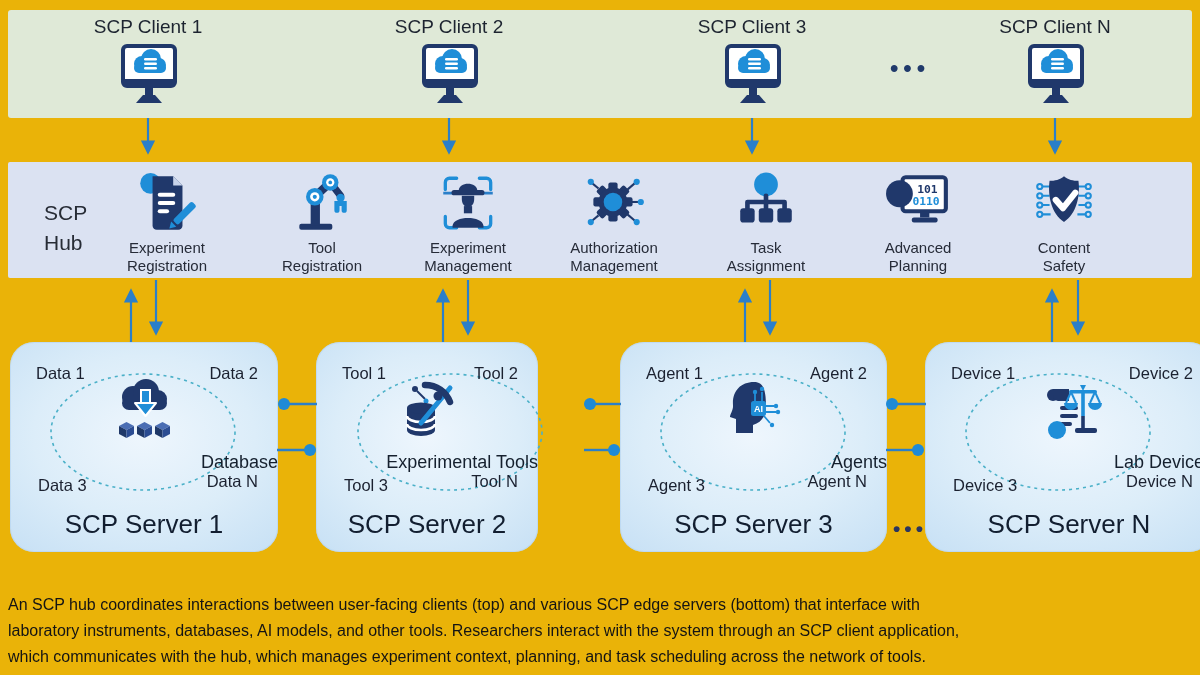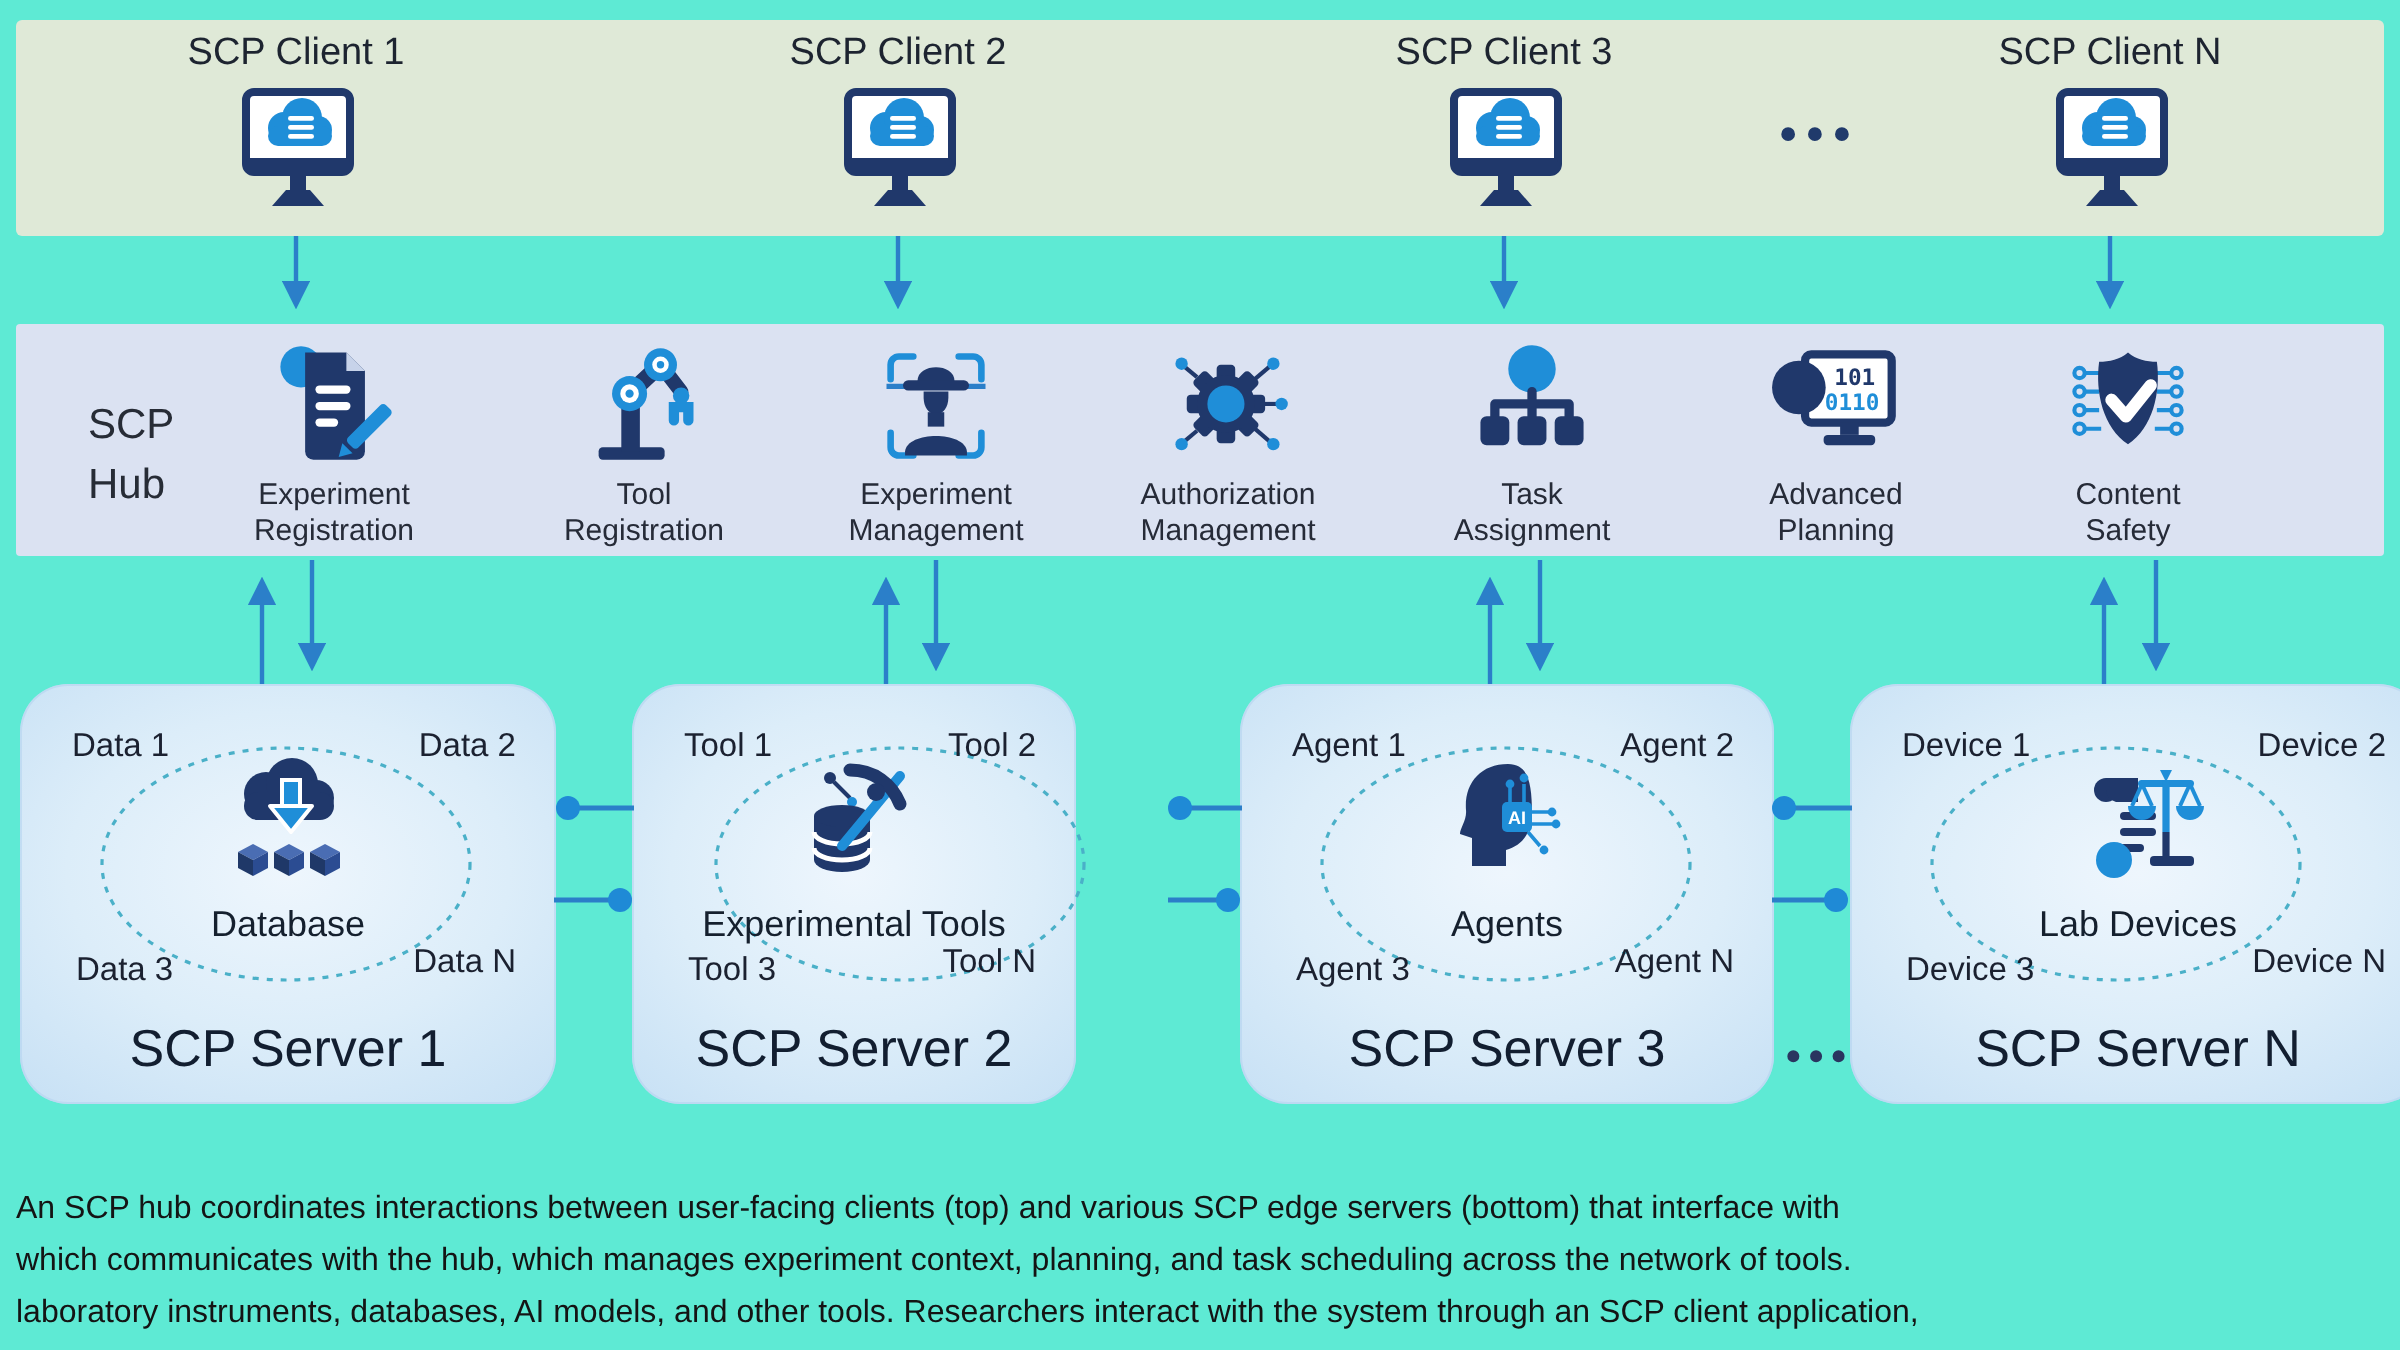--- a/index.html
+++ b/index.html
@@ -1,16 +1,16 @@
 <!DOCTYPE html>
 <html><head>
 <meta charset="utf-8">
 <style>
   html,body{margin:0;padding:0;background:#fff;}
-  .canvas{position:relative;width:1200px;height:675px;background:#5eead4;overflow:hidden;
+  .canvas{position:relative;width:1200px;height:675px;background:#eab308;overflow:hidden;
           font-family:"Liberation Sans",sans-serif;}
   
   .clients-band{position:absolute;left:8px;top:10px;width:1184px;height:108px;
                 background:#dfe9d7;border-radius:3px;}
   .hub-band{position:absolute;left:8px;top:162px;width:1184px;height:116px;
             background:#dbe2f2;border-radius:2px;}
   
   .client{position:absolute;top:16px;width:160px;text-align:center;}
   .client-label{font-size:19px;color:#1d2430;margin-bottom:4px;}
   .client-icon svg{display:block;margin:0 auto;}
@@ -23,21 +23,21 @@
   .hub-label{font-size:15px;line-height:1.22;color:#262b38;margin-top:3px;}
   
   .server{position:absolute;top:342px;height:210px;border-radius:24px;
           background:radial-gradient(ellipse 75% 70% at 50% 45%, #eef6fd 0%, #dcedf9 55%, #c8e1f5 100%);
           box-shadow:inset 0 0 0 1px rgba(178,210,238,0.55);}
   .server .ellipse-svg{position:absolute;left:0;top:0;}
   .corner{position:absolute;font-size:16.5px;color:#1b2130;white-space:nowrap;}
   .corner.tl{left:26px;top:22px;} .corner.tr{right:20px;top:22px;}
   .corner.bl{left:28px;top:134px;} .corner.br{right:20px;top:130px;}
   .center-icon{position:absolute;left:50%;top:34px;transform:translateX(-50%);}
-  .center-label{position:absolute;left:0;top:110px;width:100%;text-align:center;
+  .center-label{position:absolute;left:0;top:110px;width:100%;text-align:right;
                 font-size:18px;color:#15202e;white-space:nowrap;}
   .server-title{position:absolute;left:0;bottom:12px;width:100%;text-align:center;
                 font-size:26px;color:#121e30;}
   .ellipsis-servers{position:absolute;left:880px;top:518px;width:60px;text-align:center;
                     font-size:21px;font-weight:bold;letter-spacing:4px;color:#2a3560;line-height:1;}
   
   .overlay{position:absolute;left:0;top:0;z-index:6;pointer-events:none;}
   
   .caption{position:absolute;left:8px;top:592px;width:1188px;font-size:16px;
            line-height:26px;color:#141414;}
@@ -460,17 +460,17 @@
         <circle cx="310" cy="450" r="6"></circle>
       <circle cx="590" cy="404" r="6"></circle>
         <circle cx="614" cy="450" r="6"></circle>
       <circle cx="892" cy="404" r="6"></circle>
         <circle cx="918" cy="450" r="6"></circle>
     </g>
   </svg>
 
   <div class="caption">
     <div>An SCP hub coordinates interactions between user-facing clients (top) and various SCP edge servers (bottom) that interface with</div>
+    <div>laboratory instruments, databases, AI models, and other tools. Researchers interact with the system through an SCP client application,</div>
     <div>which communicates with the hub, which manages experiment context, planning, and task scheduling across the network of tools.</div>
-    <div>laboratory instruments, databases, AI models, and other tools. Researchers interact with the system through an SCP client application,</div>
   </div>
 
 </div>
 
 </body></html>

